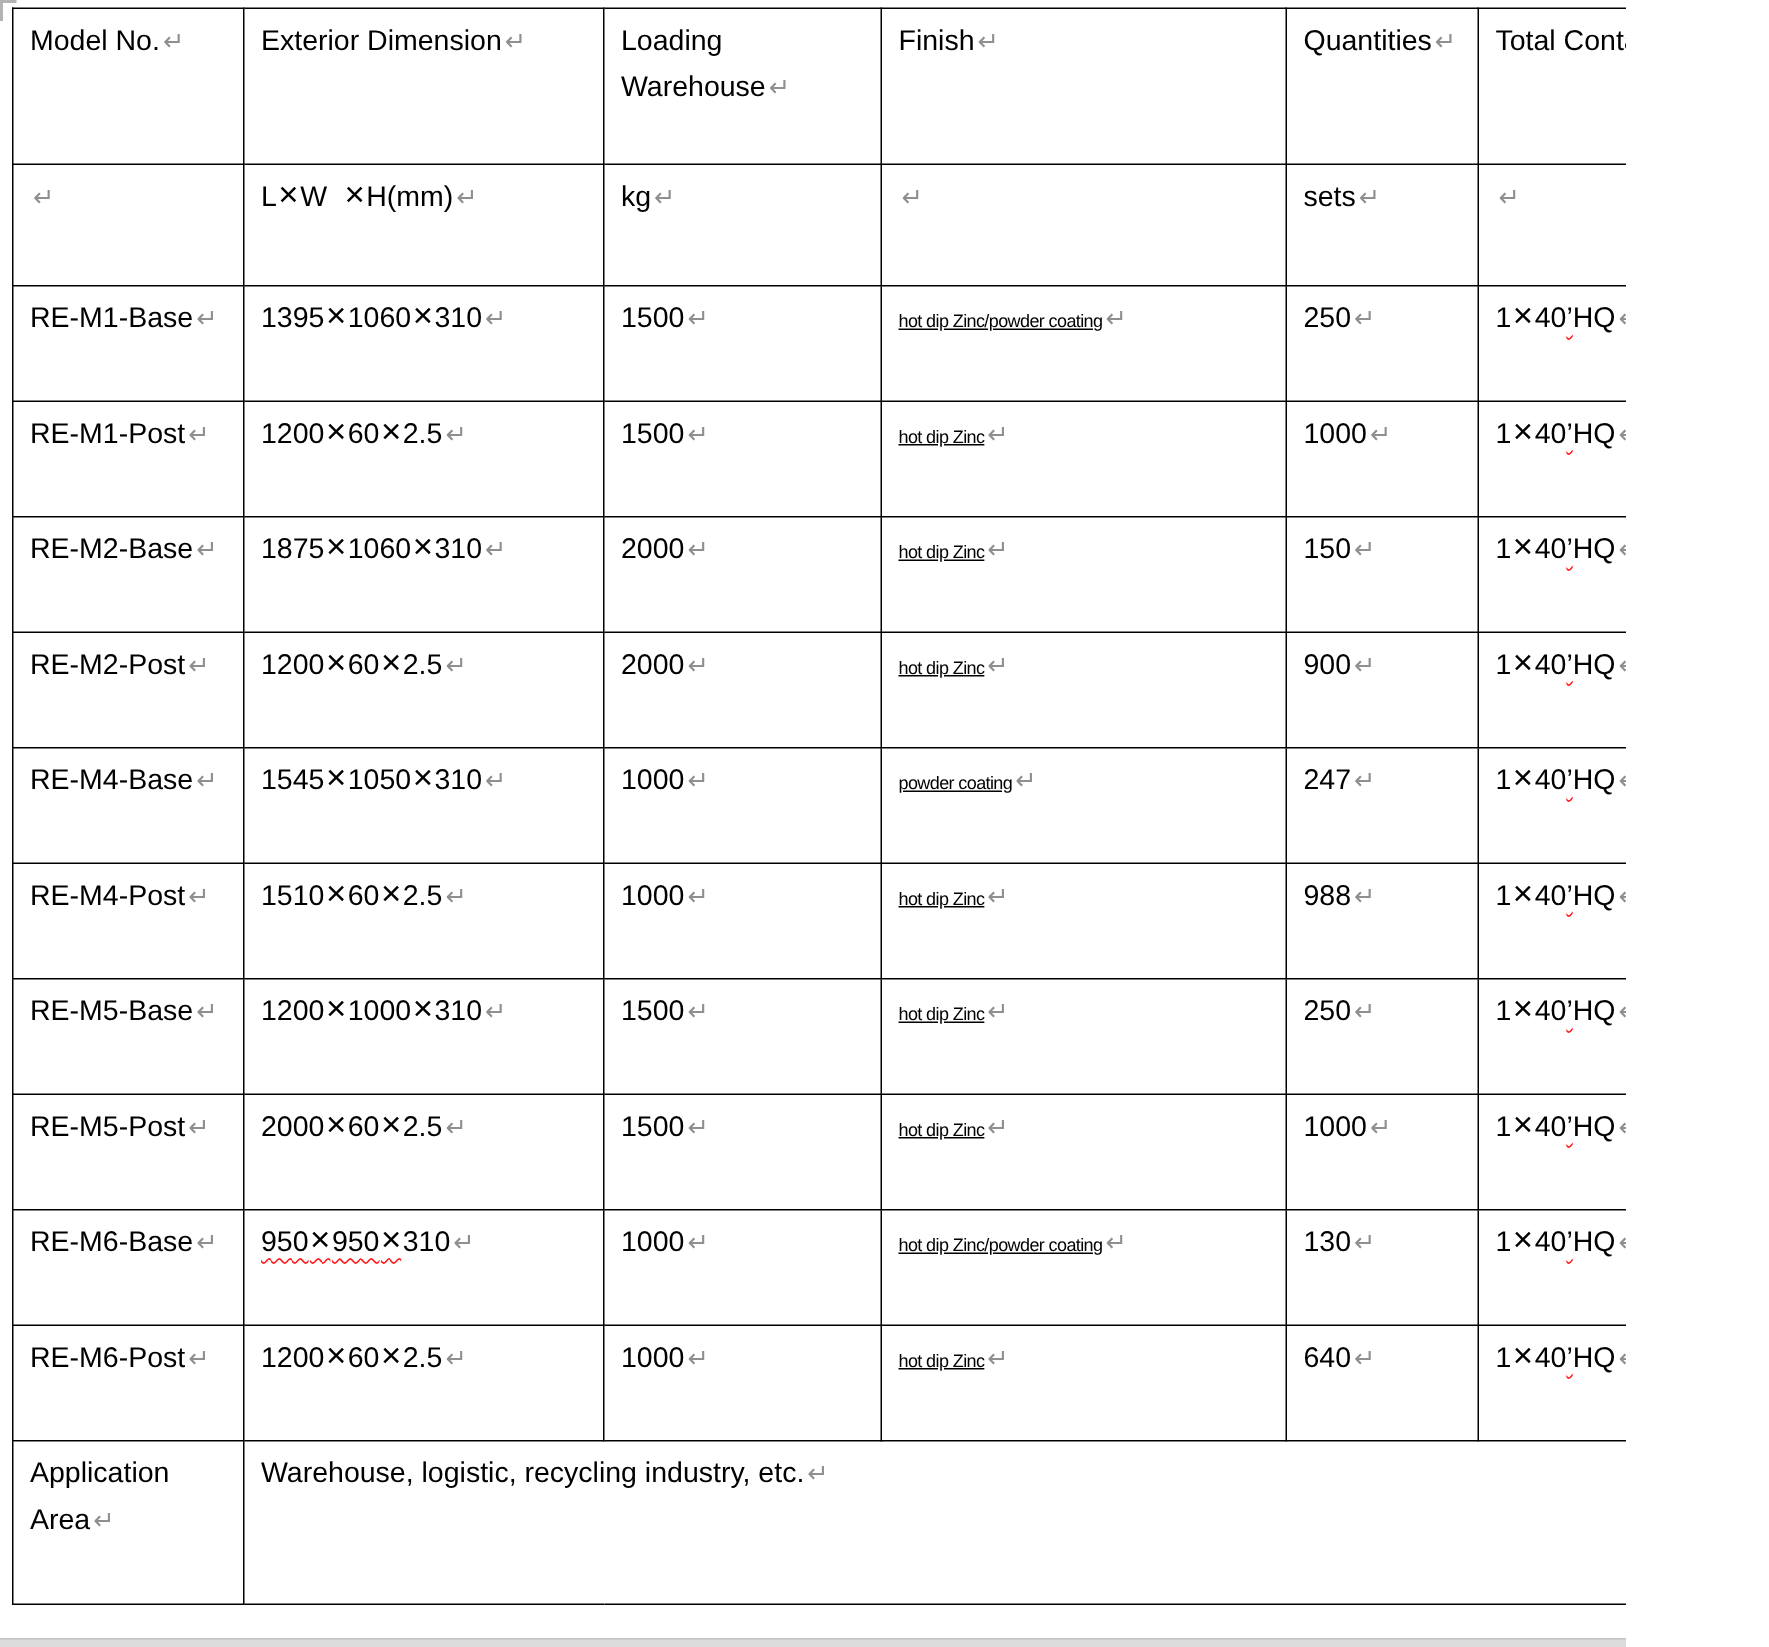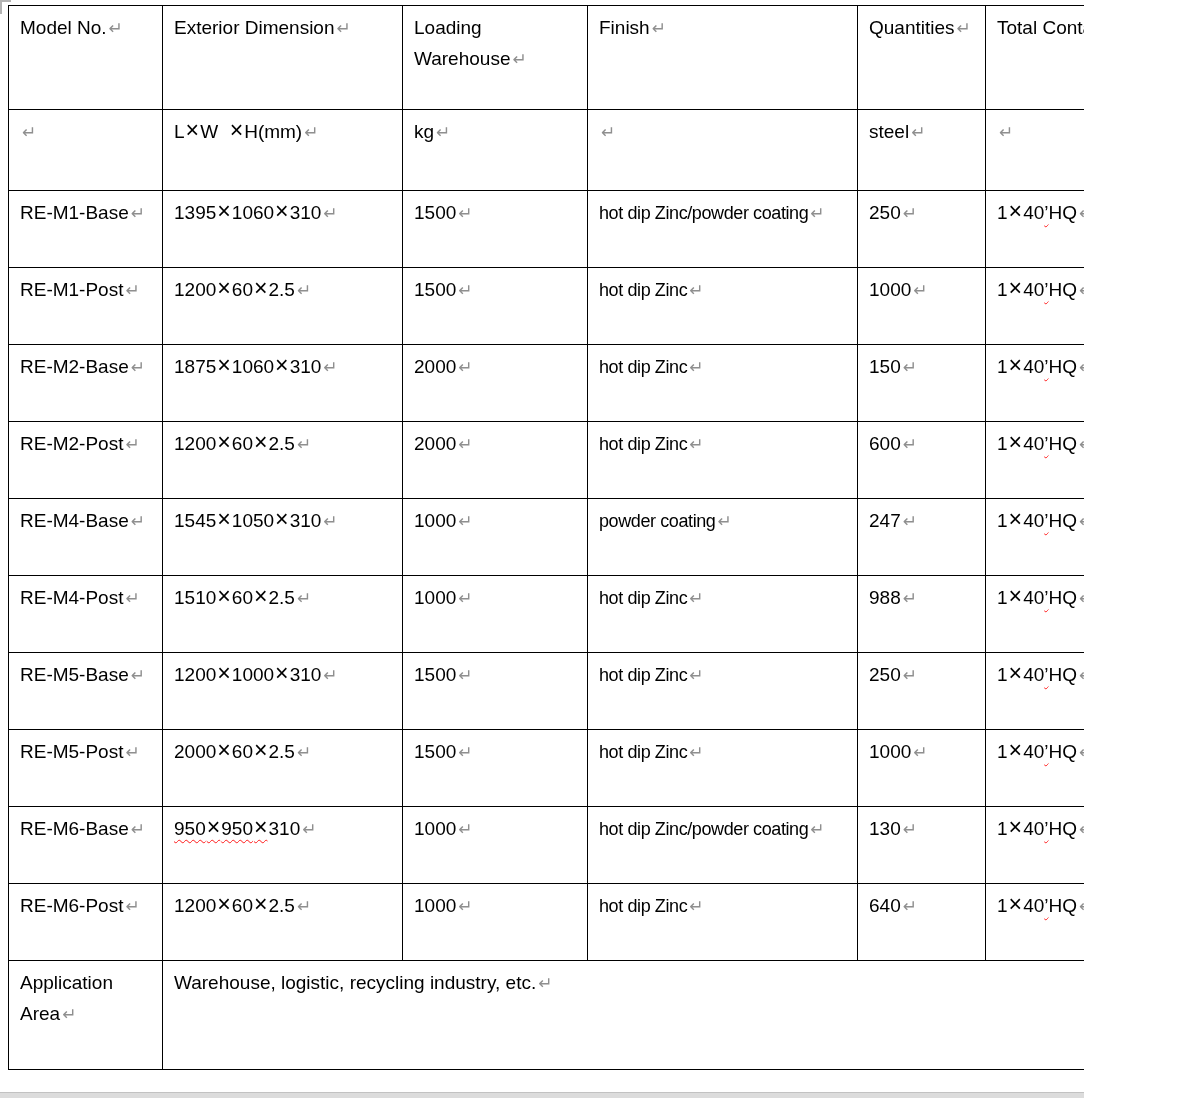--- a/index.html
+++ b/index.html
@@ -25,21 +25,21 @@
     font-size:19px;
     line-height:31px;
     overflow:hidden;
   }
   tr.r-header td{height:95px;}
   tr.r-units  td{height:72px;}
   tr.r-data   td{height:68px;margin-top:17px;}
   tr.r-material td{height:69px;}
   tr.r-app    td{height:100px;}
   .cell-text{white-space:pre-wrap;}
-  .c-finish .cell-text{letter-spacing:-0.4px;font-size:18px;}
+  .c-finish .cell-text{letter-spacing:-0.4px;font-size:12px;text-decoration:underline;}
   .eoc{
     color:#8f8f8f;
     font-size:17px;
     margin-left:2px;
   }
   .mult{
     font-size:1.22em;
     line-height:1;
     padding:0 1px;
   }
@@ -91,21 +91,21 @@
 Warehouse</span><span class="eoc">↵</span></td>
           <td><span class="cell-text">Finish</span><span class="eoc">↵</span></td>
           <td><span class="cell-text">Quantities</span><span class="eoc">↵</span></td>
           <td><span class="cell-text">Total Container</span><span class="eoc">↵</span></td>
         </tr>
         <tr class="r-units">
           <td><span class="cell-text"></span><span class="eoc">↵</span></td>
           <td><span class="cell-text">L<span class="mult">×</span>W  <span class="mult">×</span>H(mm)</span><span class="eoc">↵</span></td>
           <td><span class="cell-text">kg</span><span class="eoc">↵</span></td>
           <td><span class="cell-text"></span><span class="eoc">↵</span></td>
-          <td><span class="cell-text">steel</span><span class="eoc">↵</span></td>
+          <td><span class="cell-text">sets</span><span class="eoc">↵</span></td>
           <td><span class="cell-text"></span><span class="eoc">↵</span></td>
         </tr>
         <tr class="r-data">
           <td><span class="cell-text">RE-M1-Base</span><span class="eoc">↵</span></td>
           <td><span class="cell-text">1395<span class="mult">×</span>1060<span class="mult">×</span>310</span><span class="eoc">↵</span></td>
           <td><span class="cell-text">1500</span><span class="eoc">↵</span></td>
           <td class="c-finish"><span class="cell-text">hot dip Zinc/powder coating</span><span class="eoc">↵</span></td>
           <td><span class="cell-text">250</span><span class="eoc">↵</span></td>
           <td><span class="cell-text">1<span class="mult">×</span>40<span class="squig">’</span>HQ</span><span class="eoc">↵</span></td>
         </tr>
@@ -123,21 +123,21 @@
           <td><span class="cell-text">2000</span><span class="eoc">↵</span></td>
           <td class="c-finish"><span class="cell-text">hot dip Zinc</span><span class="eoc">↵</span></td>
           <td><span class="cell-text">150</span><span class="eoc">↵</span></td>
           <td><span class="cell-text">1<span class="mult">×</span>40<span class="squig">’</span>HQ</span><span class="eoc">↵</span></td>
         </tr>
         <tr class="r-data">
           <td><span class="cell-text">RE-M2-Post</span><span class="eoc">↵</span></td>
           <td><span class="cell-text">1200<span class="mult">×</span>60<span class="mult">×</span>2.5</span><span class="eoc">↵</span></td>
           <td><span class="cell-text">2000</span><span class="eoc">↵</span></td>
           <td class="c-finish"><span class="cell-text">hot dip Zinc</span><span class="eoc">↵</span></td>
-          <td><span class="cell-text">600</span><span class="eoc">↵</span></td>
+          <td><span class="cell-text">900</span><span class="eoc">↵</span></td>
           <td><span class="cell-text">1<span class="mult">×</span>40<span class="squig">’</span>HQ</span><span class="eoc">↵</span></td>
         </tr>
         <tr class="r-data">
           <td><span class="cell-text">RE-M4-Base</span><span class="eoc">↵</span></td>
           <td><span class="cell-text">1545<span class="mult">×</span>1050<span class="mult">×</span>310</span><span class="eoc">↵</span></td>
           <td><span class="cell-text">1000</span><span class="eoc">↵</span></td>
           <td class="c-finish"><span class="cell-text">powder coating</span><span class="eoc">↵</span></td>
           <td><span class="cell-text">247</span><span class="eoc">↵</span></td>
           <td><span class="cell-text">1<span class="mult">×</span>40<span class="squig">’</span>HQ</span><span class="eoc">↵</span></td>
         </tr>

